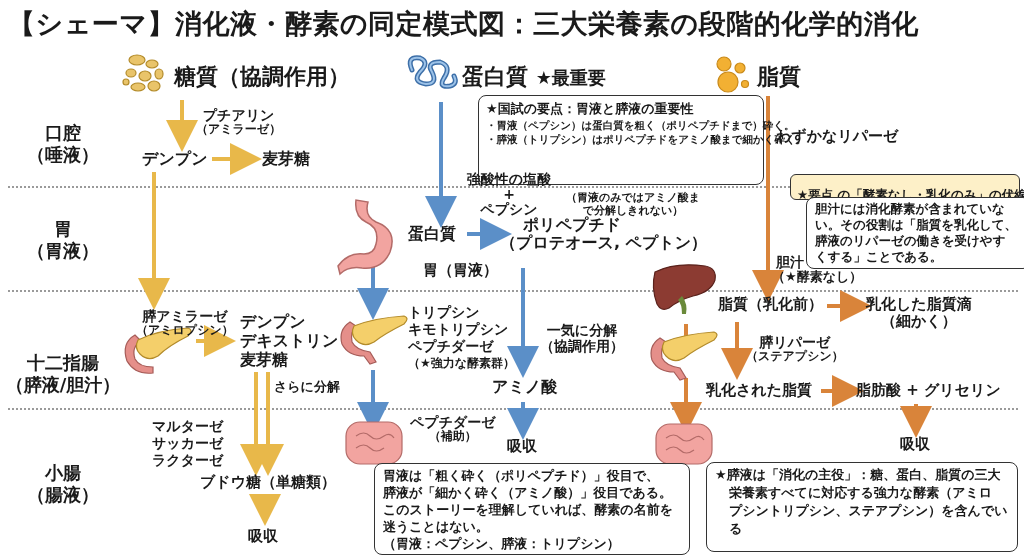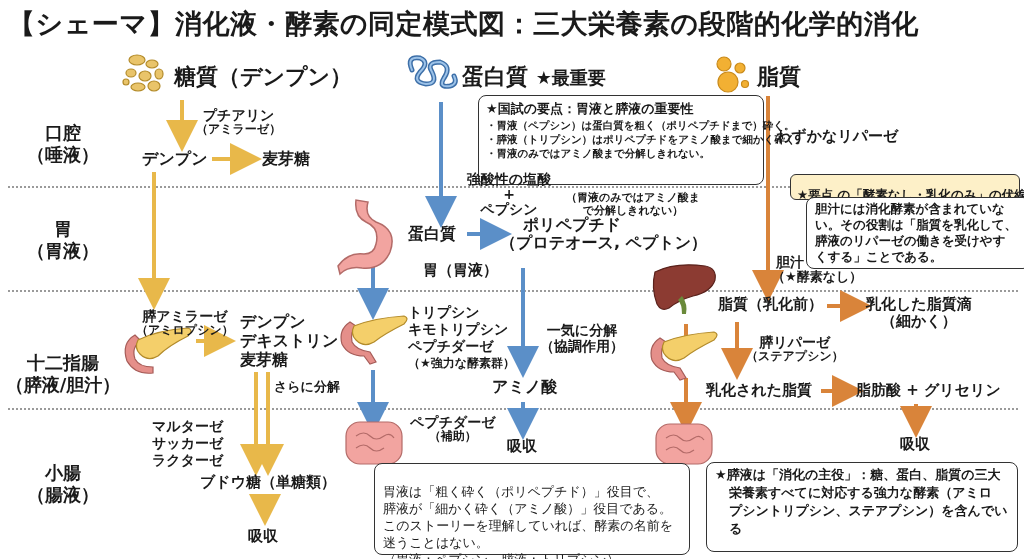--- a/index.html
+++ b/index.html
@@ -12,21 +12,21 @@
   .hdr { position:absolute; font-size:22px; font-weight:bold; white-space:nowrap; }
   .t { position:absolute; font-weight:bold; white-space:nowrap; line-height:1.15; }
   .t16 { font-size:16px; } .t15 { font-size:15px; } .t14 { font-size:14px; } .t13 { font-size:13px; } .t12 { font-size:12px; } .t11{font-size:11px;}
   .c { text-align:center; }
   .box { position:absolute; border:1.5px solid #333; border-radius:8px; background:#fff; box-sizing:border-box; }
   .keybox { left:478px; top:95px; width:286px; height:90px; padding:4px 7px; }
   .keybox .kh { font-size:13px; font-weight:bold; }
   .keybox .kl { font-size:10.5px; font-weight:bold; line-height:14px; white-space:nowrap; }
   .fatbox-head { left:790px; top:174px; width:230px; height:25px; background:#fdf0c8; border-radius:6px; font-size:12.5px; font-weight:bold; padding:12px 6px; white-space:nowrap; }
   .fatbox { left:806px; top:197px; width:225px; height:72px; padding:3px 8px; font-size:12.5px; font-weight:bold; line-height:16px; }
-  .storybox { left:374px; top:463px; width:316px; height:92px; padding:19px 8px; font-size:13px; font-weight:normal; line-height:17px; }
+  .storybox { left:374px; top:463px; width:316px; height:92px; padding:3px 8px; font-size:13px; font-weight:bold; line-height:17px; }
   .pancbox { left:706px; top:462px; width:312px; height:90px; padding:3px 8px; font-size:13px; font-weight:bold; line-height:18px; }
   svg.arrows { position:absolute; left:0; top:0; }
 </style>
 </head>
 <body>
 
 <div class="abs title">【シェーマ】消化液・酵素の同定模式図：三大栄養素の段階的化学的消化</div>
 
 <div class="sep" style="top:186px;"></div>
 <div class="sep" style="top:290px;"></div>
@@ -143,21 +143,21 @@
   <g>
     <rect x="346" y="422" width="56" height="42" rx="14" fill="#f2a4a0" stroke="#b36b68" stroke-width="1.2"></rect>
     <path d="M356,436 q8,-6 14,0 q6,6 14,0 q6,-4 10,2 M356,448 q8,-6 14,0 q6,6 14,0" fill="none" stroke="#b36b68" stroke-width="1.2"></path>
   </g>
   <g>
     <rect x="656" y="424" width="56" height="40" rx="14" fill="#f2a4a0" stroke="#b36b68" stroke-width="1.2"></rect>
     <path d="M666,438 q8,-6 14,0 q6,6 14,0 q6,-4 10,2 M666,450 q8,-6 14,0 q6,6 14,0" fill="none" stroke="#b36b68" stroke-width="1.2"></path>
   </g>
 </svg>
 
-<div class="hdr" style="left:174px; top:62px;">糖質（デンプン）</div>
+<div class="hdr" style="left:174px; top:62px;">糖質（協調作用）</div>
 <div class="hdr" style="left:462px; top:62px;">
   <span>蛋白質</span>
   <span style="font-size:18px;">★最重要</span>
 </div>
 <div class="hdr" style="left:757px; top:62px;">脂質</div>
 
 <div class="t t14 c" style="left:196px; top:107px;">
   <div>プチアリン</div>
   <div class="t12">（アミラーゼ）</div>
 </div>
@@ -178,21 +178,20 @@
   <div>サッカーゼ</div>
   <div>ラクターゼ</div>
 </div>
 <div class="t t15" style="left:200px; top:474px;">ブドウ糖（単糖類）</div>
 <div class="t t15" style="left:248px; top:528px;">吸収</div>
 
 <div class="box keybox">
   <div class="kh">★国試の要点：胃液と膵液の重要性</div>
   <div class="kl">・胃液（ペプシン）は蛋白質を粗く（ポリペプチドまで）砕く。</div>
   <div class="kl">・膵液（トリプシン）はポリペプチドをアミノ酸まで細かく砕く。</div>
-  <div class="kl">・胃液のみではアミノ酸まで分解しきれない。</div>
 </div>
 <div class="t t14 c" style="left:466px; top:172px; width:86px; line-height:15px;">
   <div>強酸性の塩酸</div>
   <div>+</div>
   <div>ペプシン</div>
 </div>
 <div class="t t11 c" style="left:566px; top:192px;">
   <div>（胃液のみではアミノ酸ま</div>
   <div>で分解しきれない）</div>
 </div>

